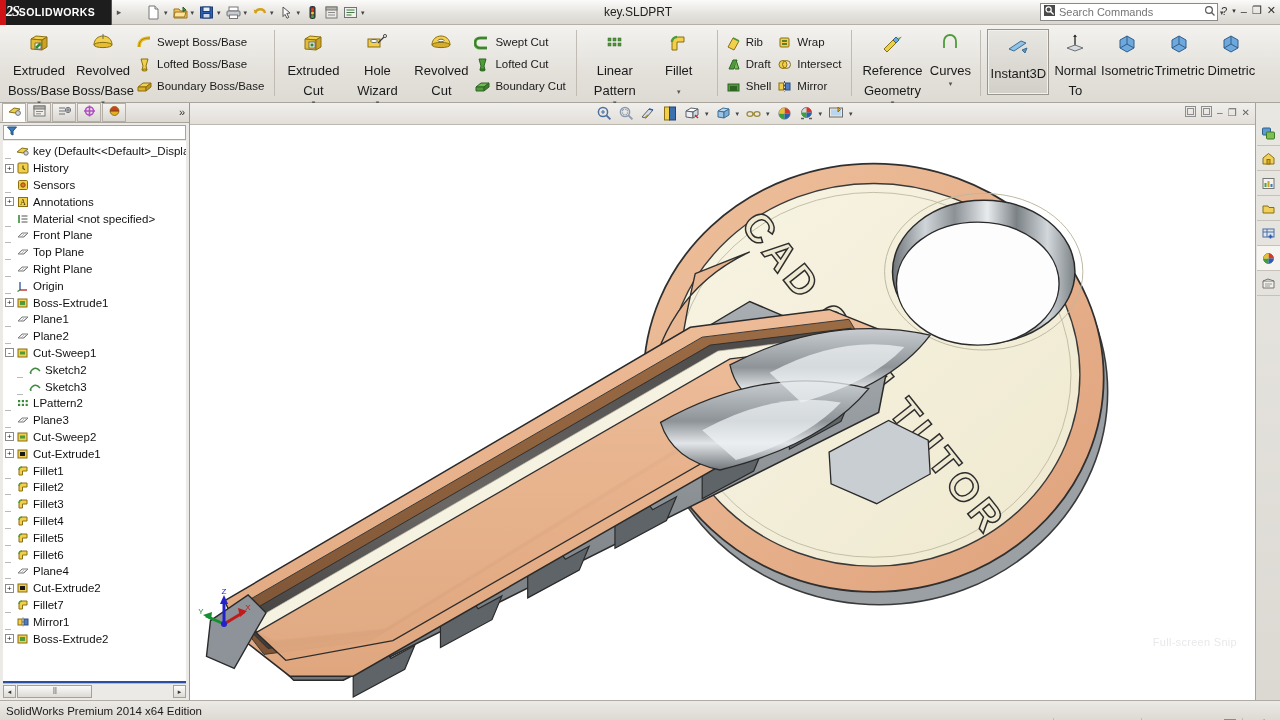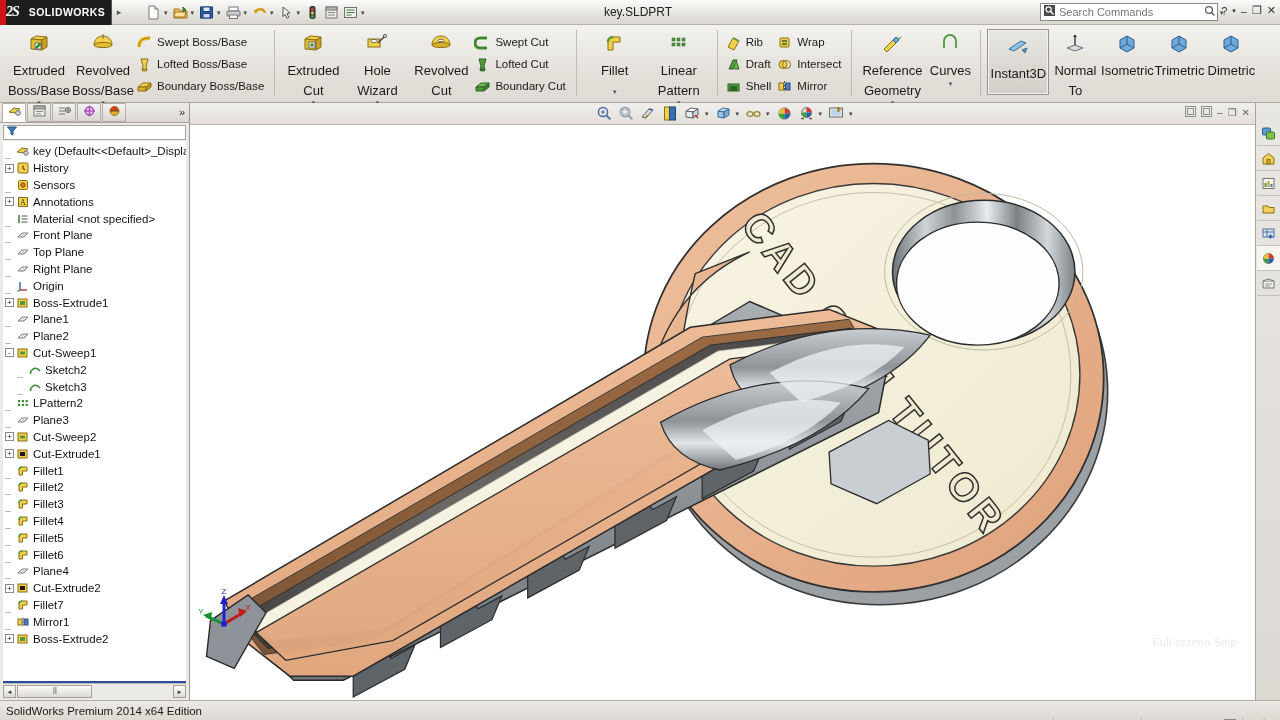--- a/index.html
+++ b/index.html
@@ -11,21 +11,21 @@
   #app { width: 1280px; height: 720px; position: relative; display: flex; flex-direction: column; }
 
   
   .titlebar {
     height: 25px; display: flex; align-items: center;
     background: linear-gradient(#fbfbfa, #e6e4df 55%, #dad7d1);
     border-bottom: 1px solid #b4b0a8; position: relative; flex: 0 0 25px;
   }
   .sw-logo {
     width: 112px; height: 25px; background: #1d1d1d; color: #fff;
-    display: flex; align-items: center; gap: 10px; padding-left: 6px;
+    display: flex; align-items: center; gap: 0; padding-left: 6px;
     border-right: 1px solid #555;
   }
   .sw-logo .mark {
     font-style: italic; font-weight: bold; font-size: 14px;
     font-family: "Liberation Serif", serif; letter-spacing: -1px;
   }
   .sw-logo .word { font-size: 10.5px; font-weight: bold; letter-spacing: .4px; }
   .redstripe { position: absolute; left: 0; top: 0; width: 6px; height: 25px; background: #d01317; }
   .qat { display: flex; align-items: center; gap: 0; padding-left: 18px; }
   .qat .qitem { display: flex; align-items: center; }
@@ -446,43 +446,43 @@
           <span class="lbl">Boundary Cut</span>
         </div>
       </div>
     </div>
     <div class="rsep"></div>
 
     <div class="rgroup">
       <div class="big">
         <span class="bigicon">
           <svg width="26" height="26" viewBox="0 0 26 26">
-              <path d="M6 19V11a5 5 0 015-5h7v5h-7v8z" fill="#f2d04b" stroke="#8a6f12"></path>
-              <path d="M11 6a5 5 0 00-5 5" fill="none" stroke="#4f9b3c" stroke-width="2.4"></path>
-            </svg>
-        </span>
-        <span class="lbl">Fillet</span>
-        <span class="lbl"></span>
-        <span class="drop">▾</span>
-      </div>
-      <div class="big">
-        <span class="bigicon">
-          <svg width="26" height="26" viewBox="0 0 26 26">
             <g fill="#4f9b3c" stroke="#2e6424" stroke-width=".5">
               <rect x="6" y="7" width="3" height="3"></rect>
                 <rect x="11" y="7" width="3" height="3"></rect>
                 <rect x="16" y="7" width="3" height="3"></rect>
               <rect x="6" y="12" width="3" height="3"></rect>
                 <rect x="11" y="12" width="3" height="3"></rect>
                 <rect x="16" y="12" width="3" height="3"></rect>
             </g>
           </svg>
         </span>
         <span class="lbl">Linear</span>
         <span class="lbl">Pattern</span>
+        <span class="drop">▾</span>
+      </div>
+      <div class="big">
+        <span class="bigicon">
+          <svg width="26" height="26" viewBox="0 0 26 26">
+              <path d="M6 19V11a5 5 0 015-5h7v5h-7v8z" fill="#f2d04b" stroke="#8a6f12"></path>
+              <path d="M11 6a5 5 0 00-5 5" fill="none" stroke="#4f9b3c" stroke-width="2.4"></path>
+            </svg>
+        </span>
+        <span class="lbl">Fillet</span>
+        <span class="lbl"></span>
         <span class="drop">▾</span>
       </div>
     </div>
     <div class="rsep"></div>
 
     <div class="rgroup">
       <div class="stack">
         <div class="small">
           <span class="smicon">
             <svg width="17" height="17" viewBox="0 0 17 17">

